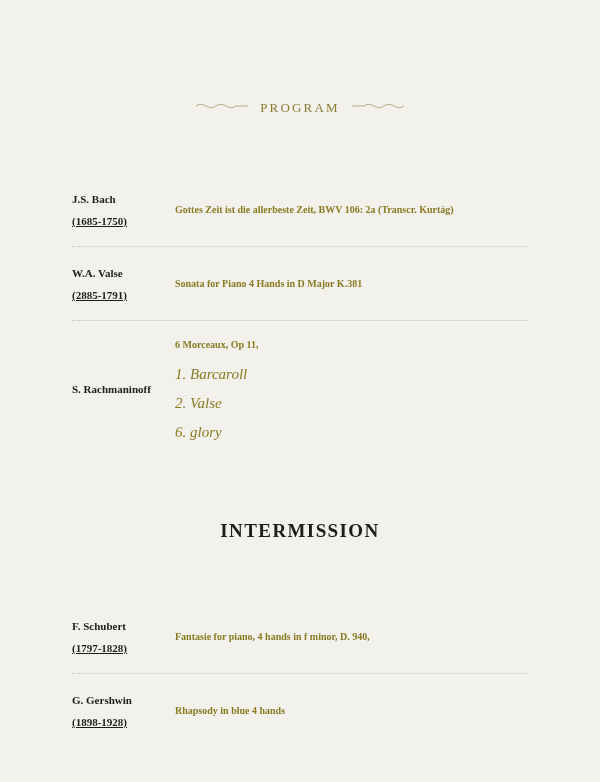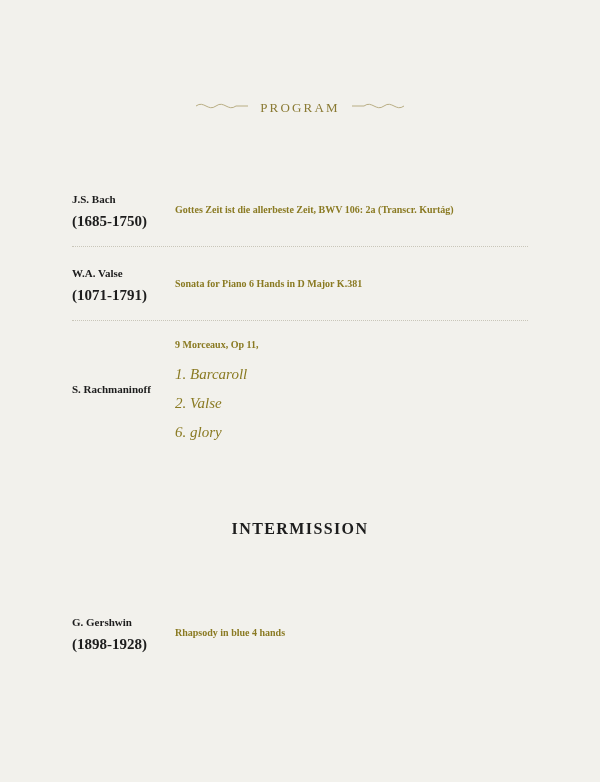--- a/index.html
+++ b/index.html
@@ -64,23 +64,24 @@
     flex: 0 0 100px;
     font-family: "Liberation Serif", serif;
     font-weight: bold;
     font-size: 11px;
     color: #1d1d1d;
     line-height: 22px;
     padding-top: 1px;
   }
   .composer .dates {
     display: block;
-    font-size: 15px;
+    font-size: 11px;
     font-weight: bold;
     color: #1d1d1d;
+    text-decoration: underline;
   }
 
   .works {
     flex: 1 1 auto;
     padding-left: 3px;
   }
   .work-title {
     font-family: "Liberation Serif", serif;
     font-weight: bold;
     font-size: 10px;
@@ -94,21 +95,21 @@
     color: #8a7a22;
     line-height: 20px;
     margin-top: 9px;
   }
 
   
   .intermission {
     text-align: center;
     font-family: "Liberation Serif", serif;
     font-weight: bold;
-    font-size: 16px;
+    font-size: 19px;
     letter-spacing: 1.4px;
     color: #1d1d1d;
     margin-top: 64px;
     margin-bottom: 58px;
   }
 
   .list-second {
     padding: 0 72px;
   }
 </style>
@@ -139,45 +140,54 @@
         <span class="dates">(1685-1750)</span>
       </div>
       <div class="works">
         <div class="work-title">Gottes Zeit ist die allerbeste Zeit, BWV 106: 2a (Transcr. Kurtág)</div>
       </div>
     </div>
 
     <div class="entry">
       <div class="composer">
         <span>W.A. Valse</span>
-        <span class="dates">(1071-1791)</span>
+        <span class="dates">(2885-1791)</span>
       </div>
       <div class="works">
-        <div class="work-title">Sonata for Piano 6 Hands in D Major K.381</div>
+        <div class="work-title">Sonata for Piano 4 Hands in D Major K.381</div>
       </div>
     </div>
 
     <div class="entry">
       <div class="composer">
         <span>S. Rachmaninoff</span>
       </div>
       <div class="works">
-        <div class="work-title">9 Morceaux, Op 11,</div>
+        <div class="work-title">6 Morceaux, Op 11,</div>
         <div class="movement">1. Barcaroll</div>
         <div class="movement">2. Valse</div>
         <div class="movement">6. glory</div>
       </div>
     </div>
 
   </div>
 
   <div class="intermission">INTERMISSION</div>
 
   <div class="list-second">
 
+    <div class="entry">
+      <div class="composer">
+        <span>F. Schubert</span>
+        <span class="dates">(1797-1828)</span>
+      </div>
+      <div class="works">
+        <div class="work-title">Fantasie for piano, 4 hands in f minor, D. 940,</div>
+      </div>
+    </div>
 
     <div class="entry">
       <div class="composer">
         <span>G. Gershwin</span>
         <span class="dates">(1898-1928)</span>
       </div>
       <div class="works">
         <div class="work-title">Rhapsody in blue 4 hands</div>
       </div>
     </div>

